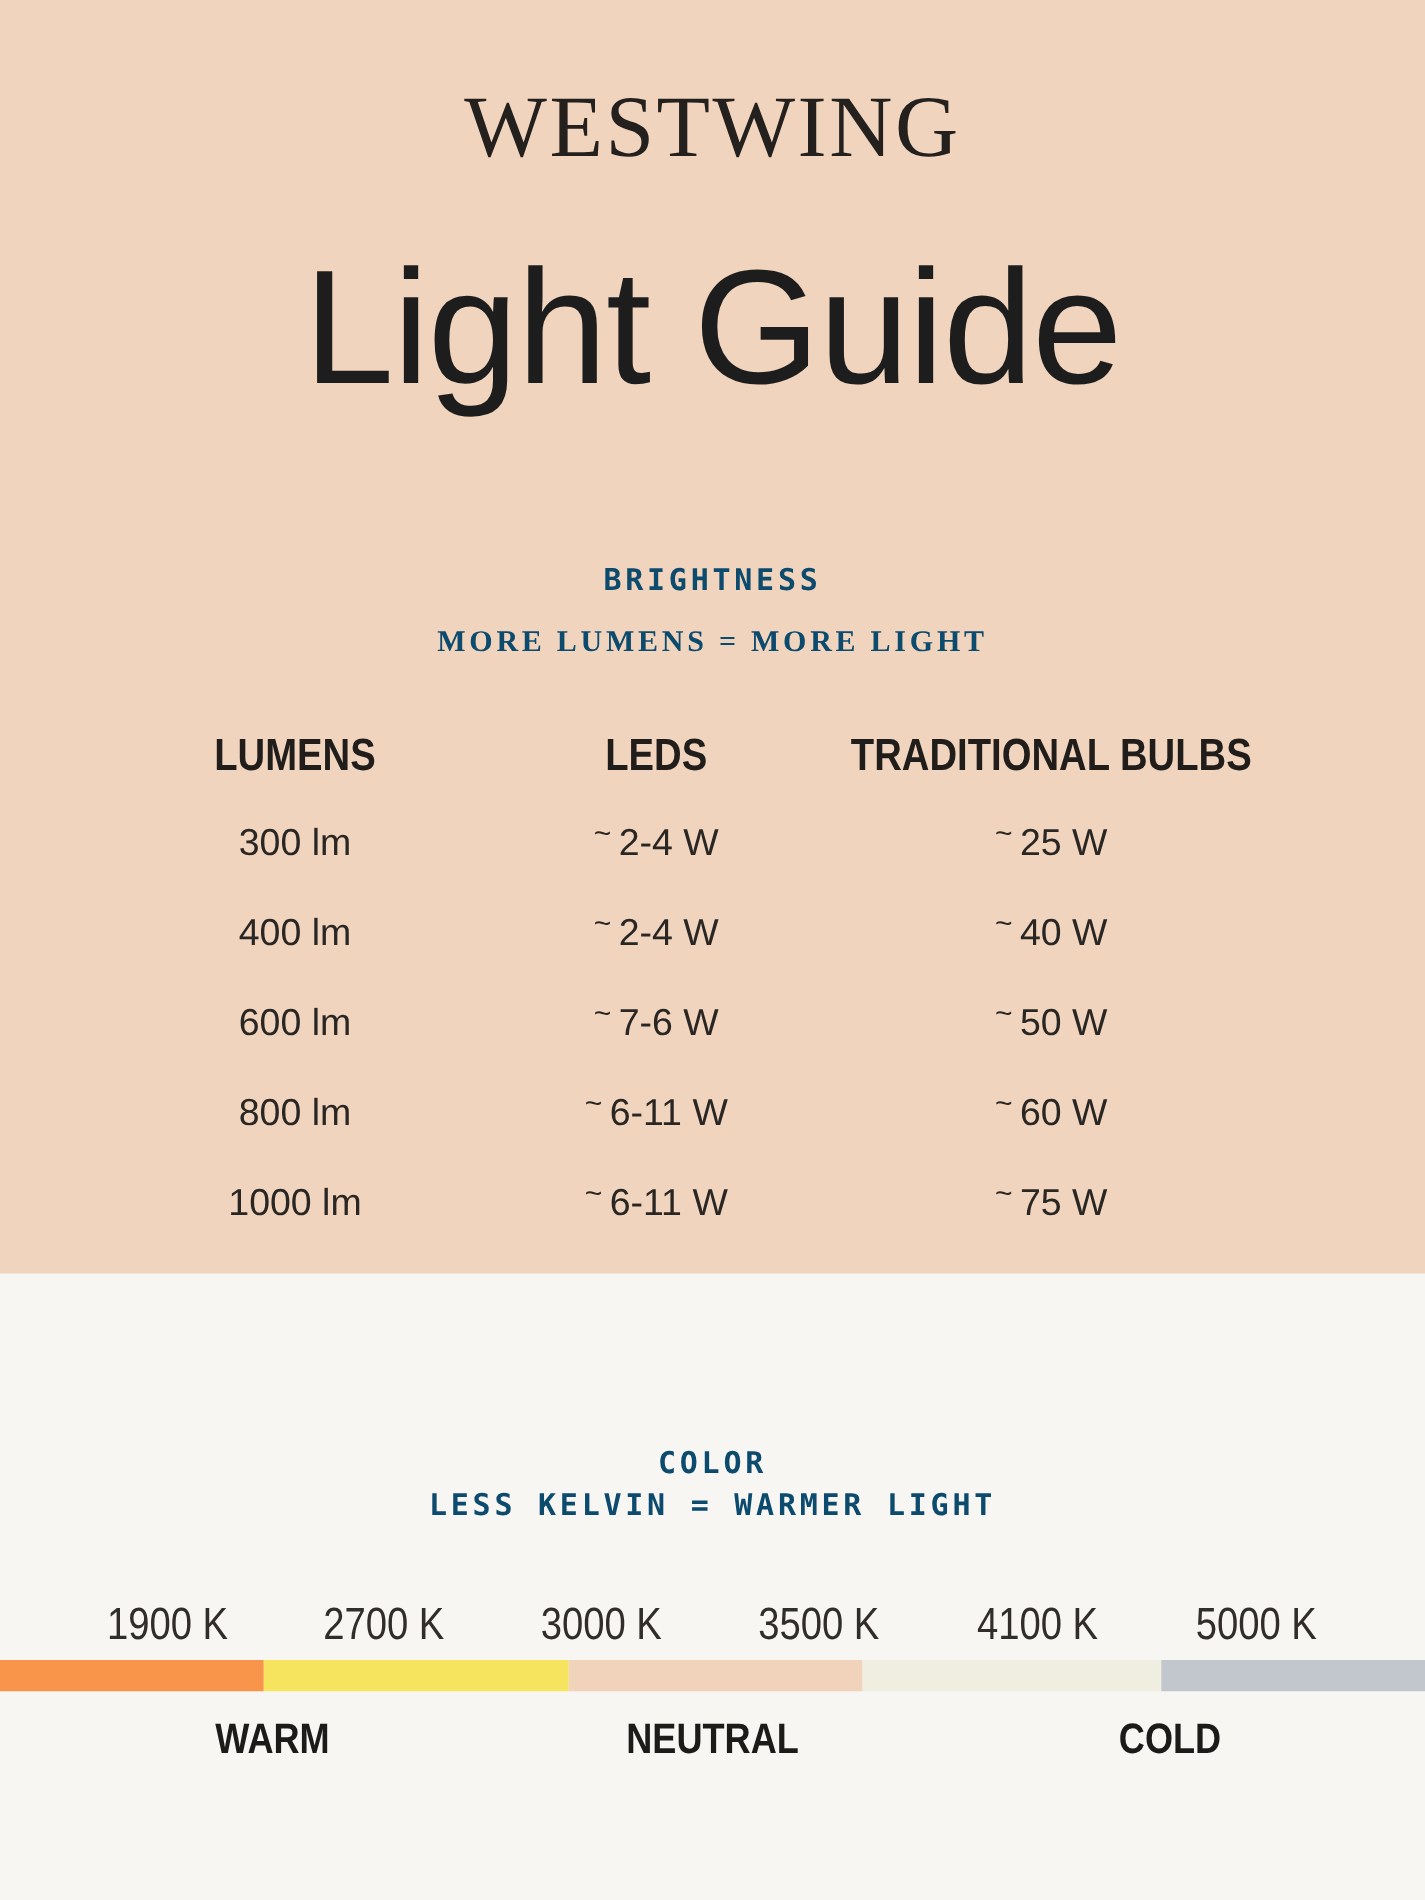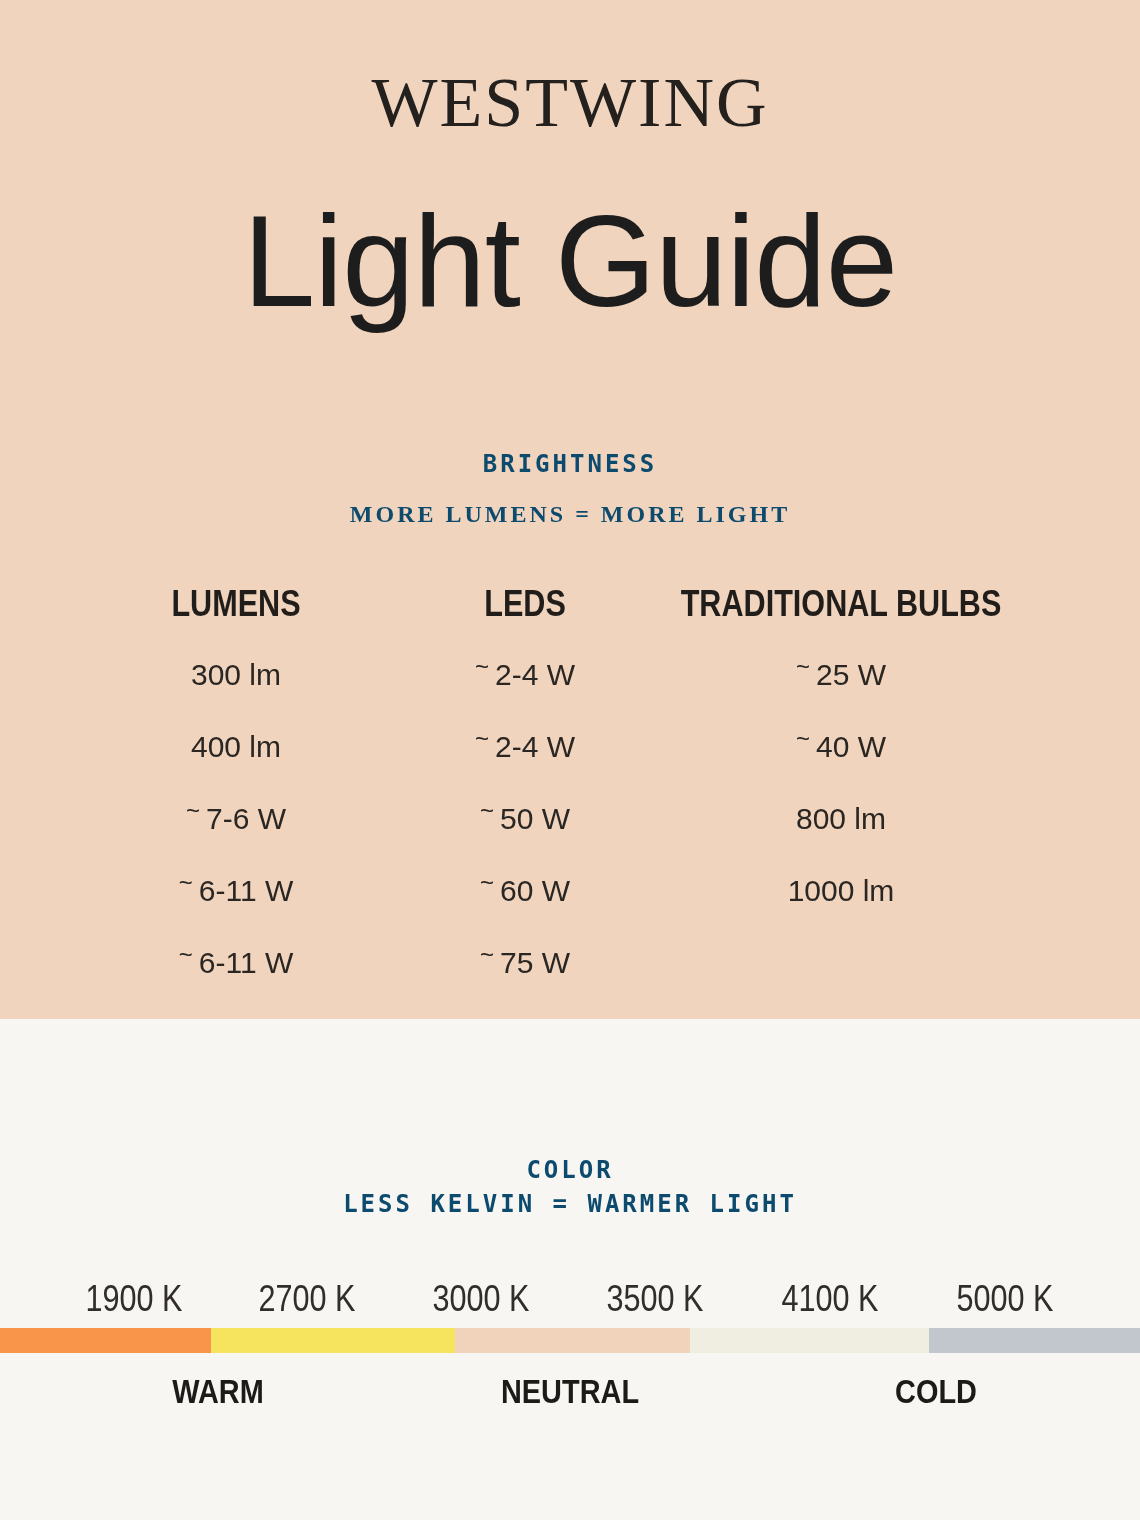--- a/index.html
+++ b/index.html
@@ -131,20 +131,21 @@
     <div class="cell td">400 lm</div>
     <div class="cell td">
         <span class="tilde">~</span>
         <span>2-4 W</span>
       </div>
     <div class="cell td">
         <span class="tilde">~</span>
         <span>40 W</span>
       </div>
 
+    <div class="cell td">600 lm</div>
     <div class="cell td">
         <span class="tilde">~</span>
         <span>7-6 W</span>
       </div>
     <div class="cell td">
         <span class="tilde">~</span>
         <span>50 W</span>
       </div>
 
     <div class="cell td">800 lm</div>

